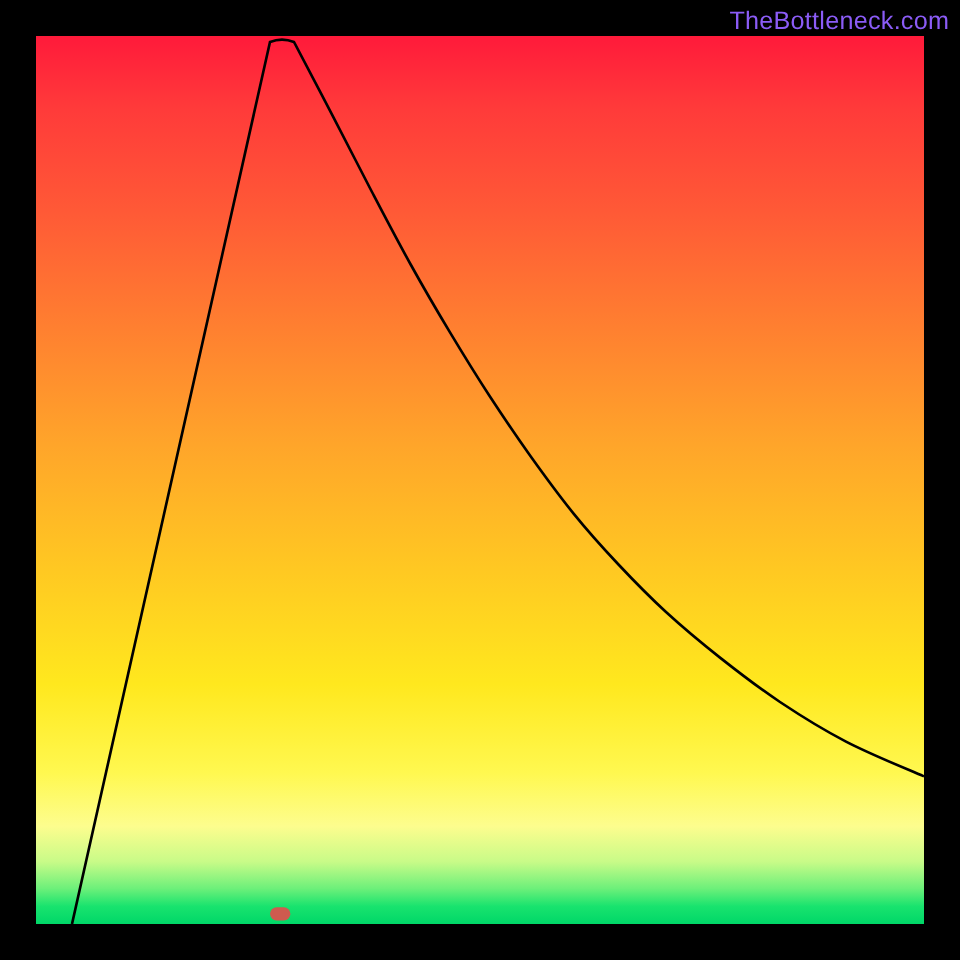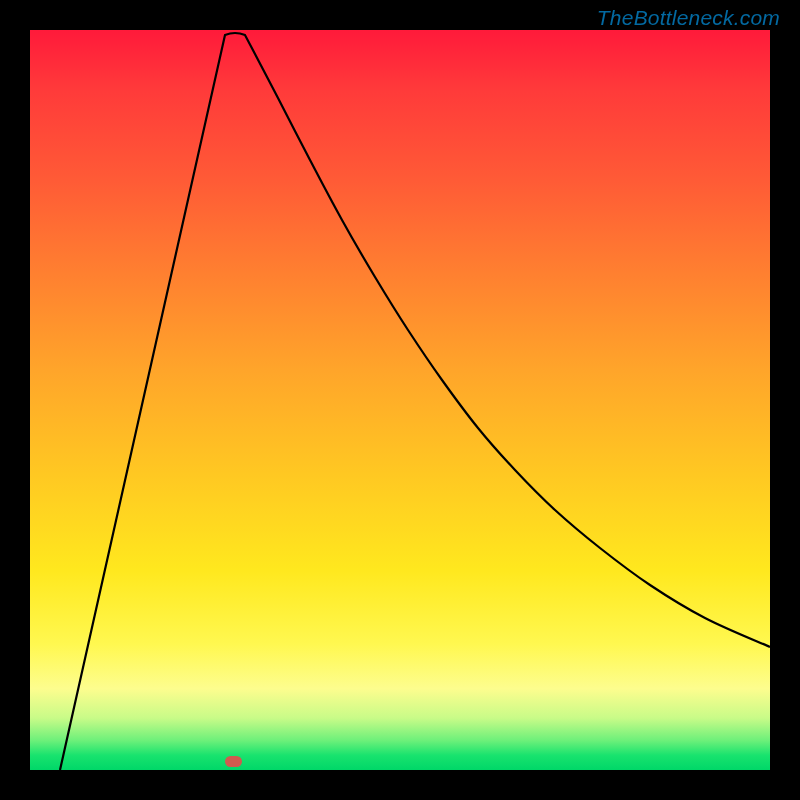--- a/index.html
+++ b/index.html
@@ -34,26 +34,25 @@
       #fdfd8e 89%,
       #c8fb88 93%,
       #6df07a 96%,
       #19e36e 98%,
       #00d768 100%
     );
   }
   .watermark {
     position: absolute;
     top: 6px;
-    right: 20px;
-    color: #0369a1;
+    right: 9px;
+    color: #8b5cf6;
     font-size: 21px;
     font-weight: 500;
     letter-spacing: 0.2px;
-    font-style: italic;
   }
   svg.curve {
     position: absolute;
     top: 30px;
     left: 30px;
     width: 740px;
     height: 740px;
   }
   .marker {
     position: absolute;

